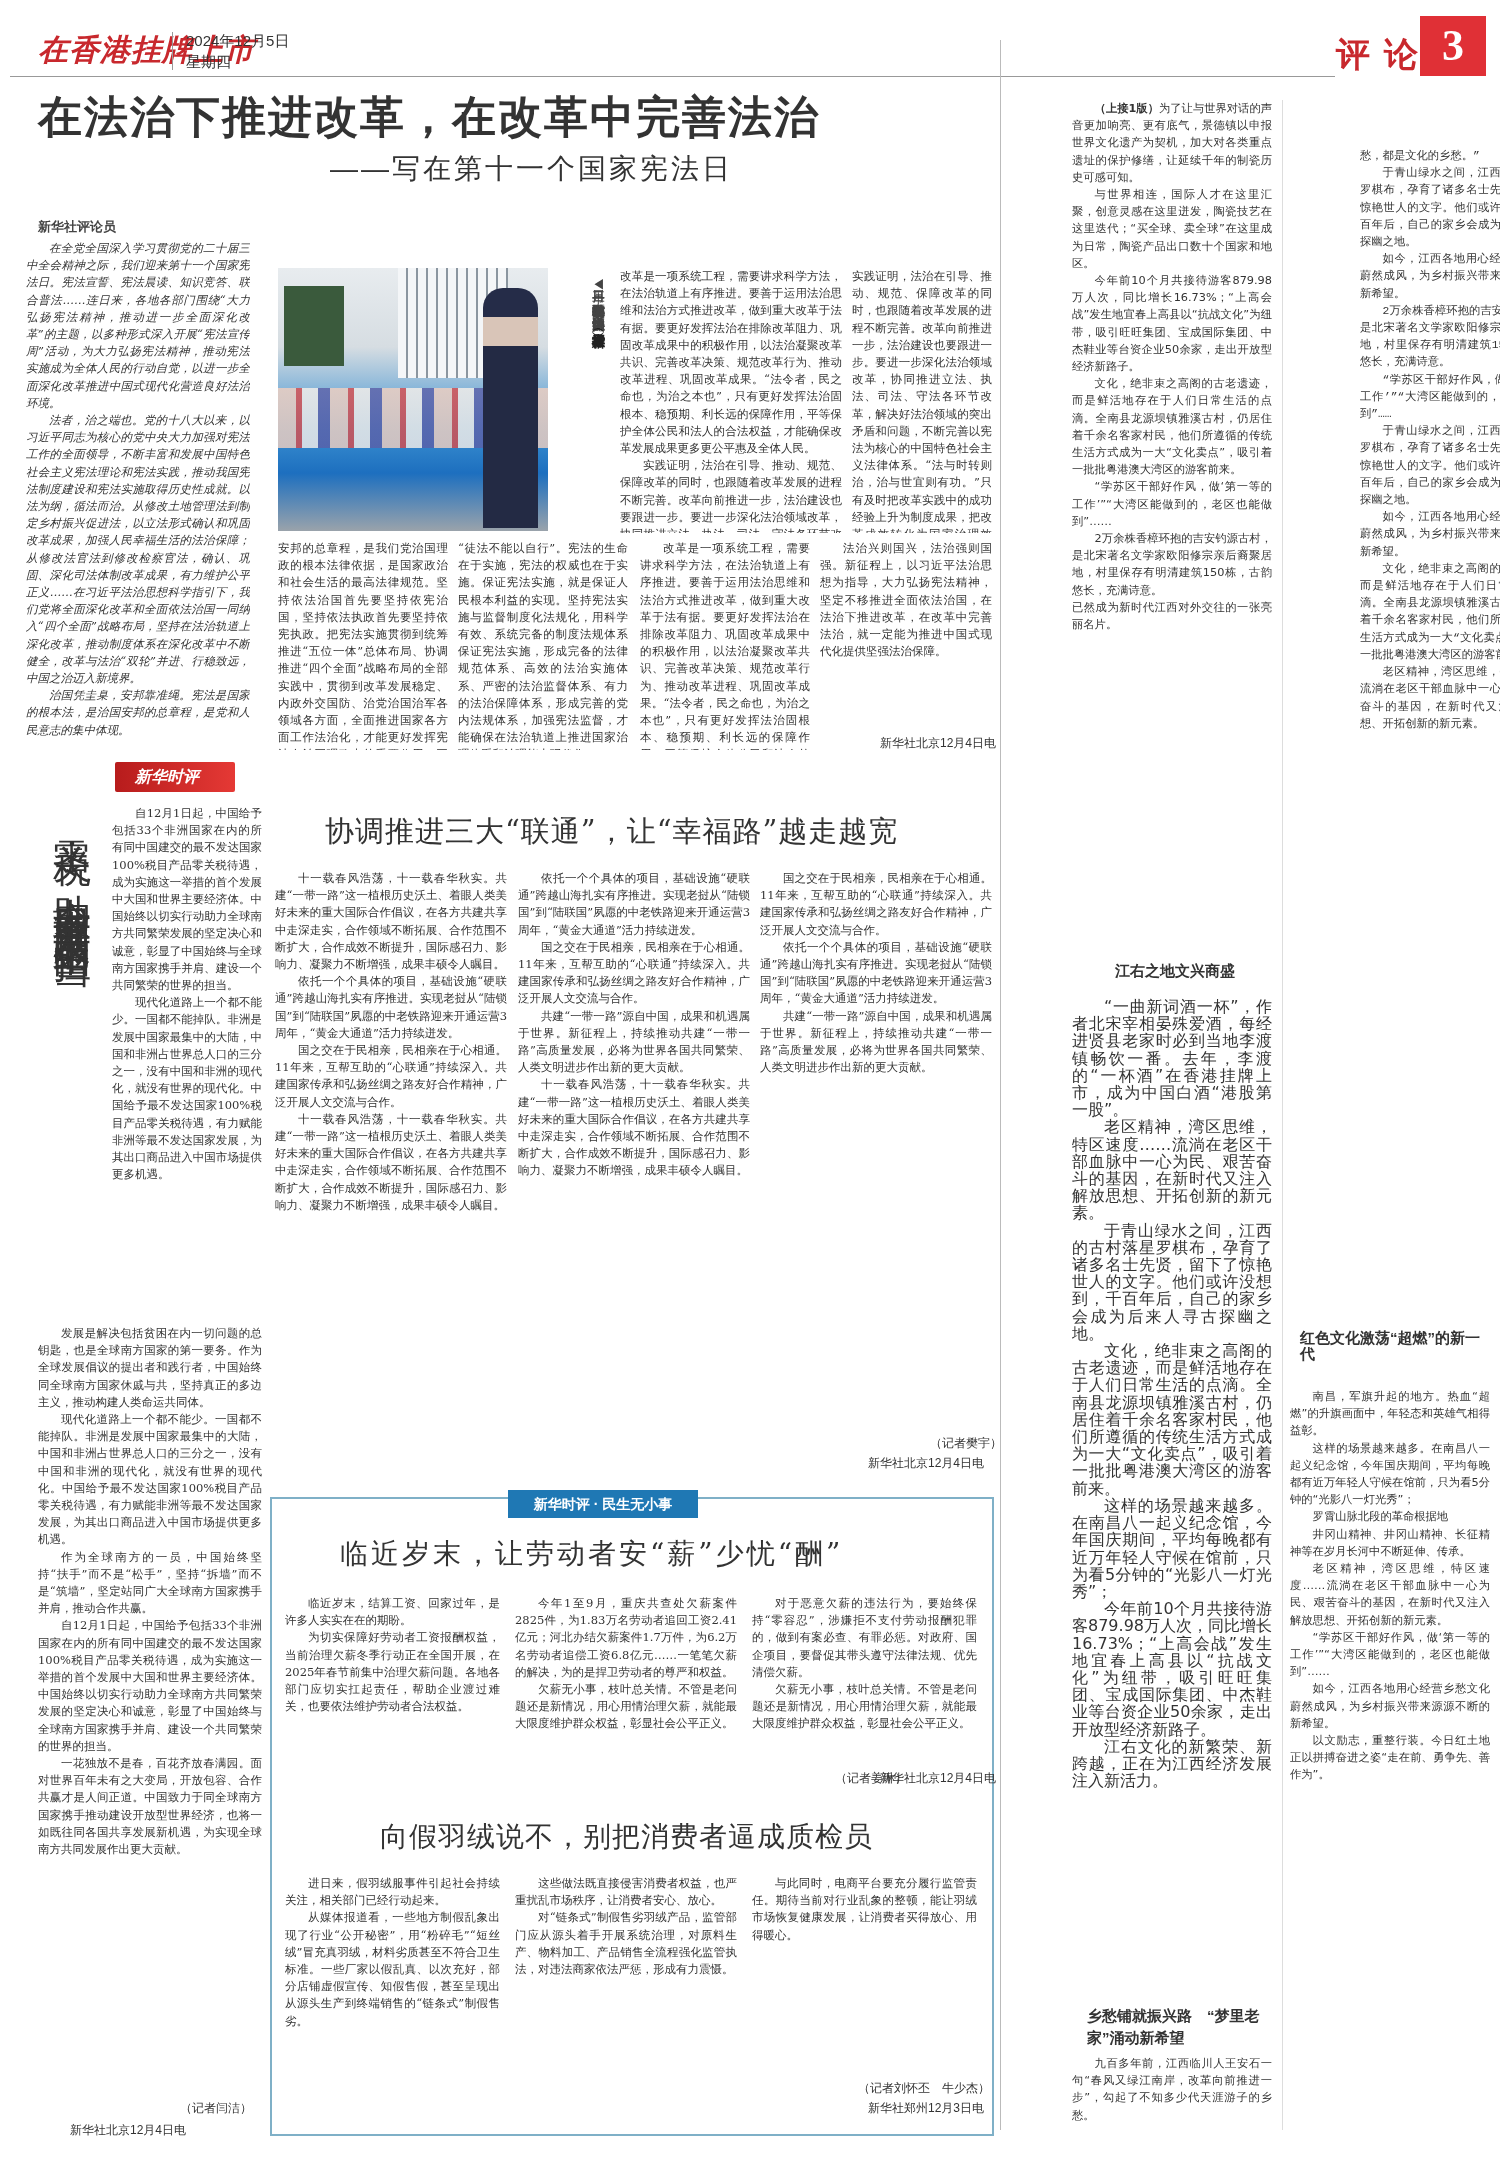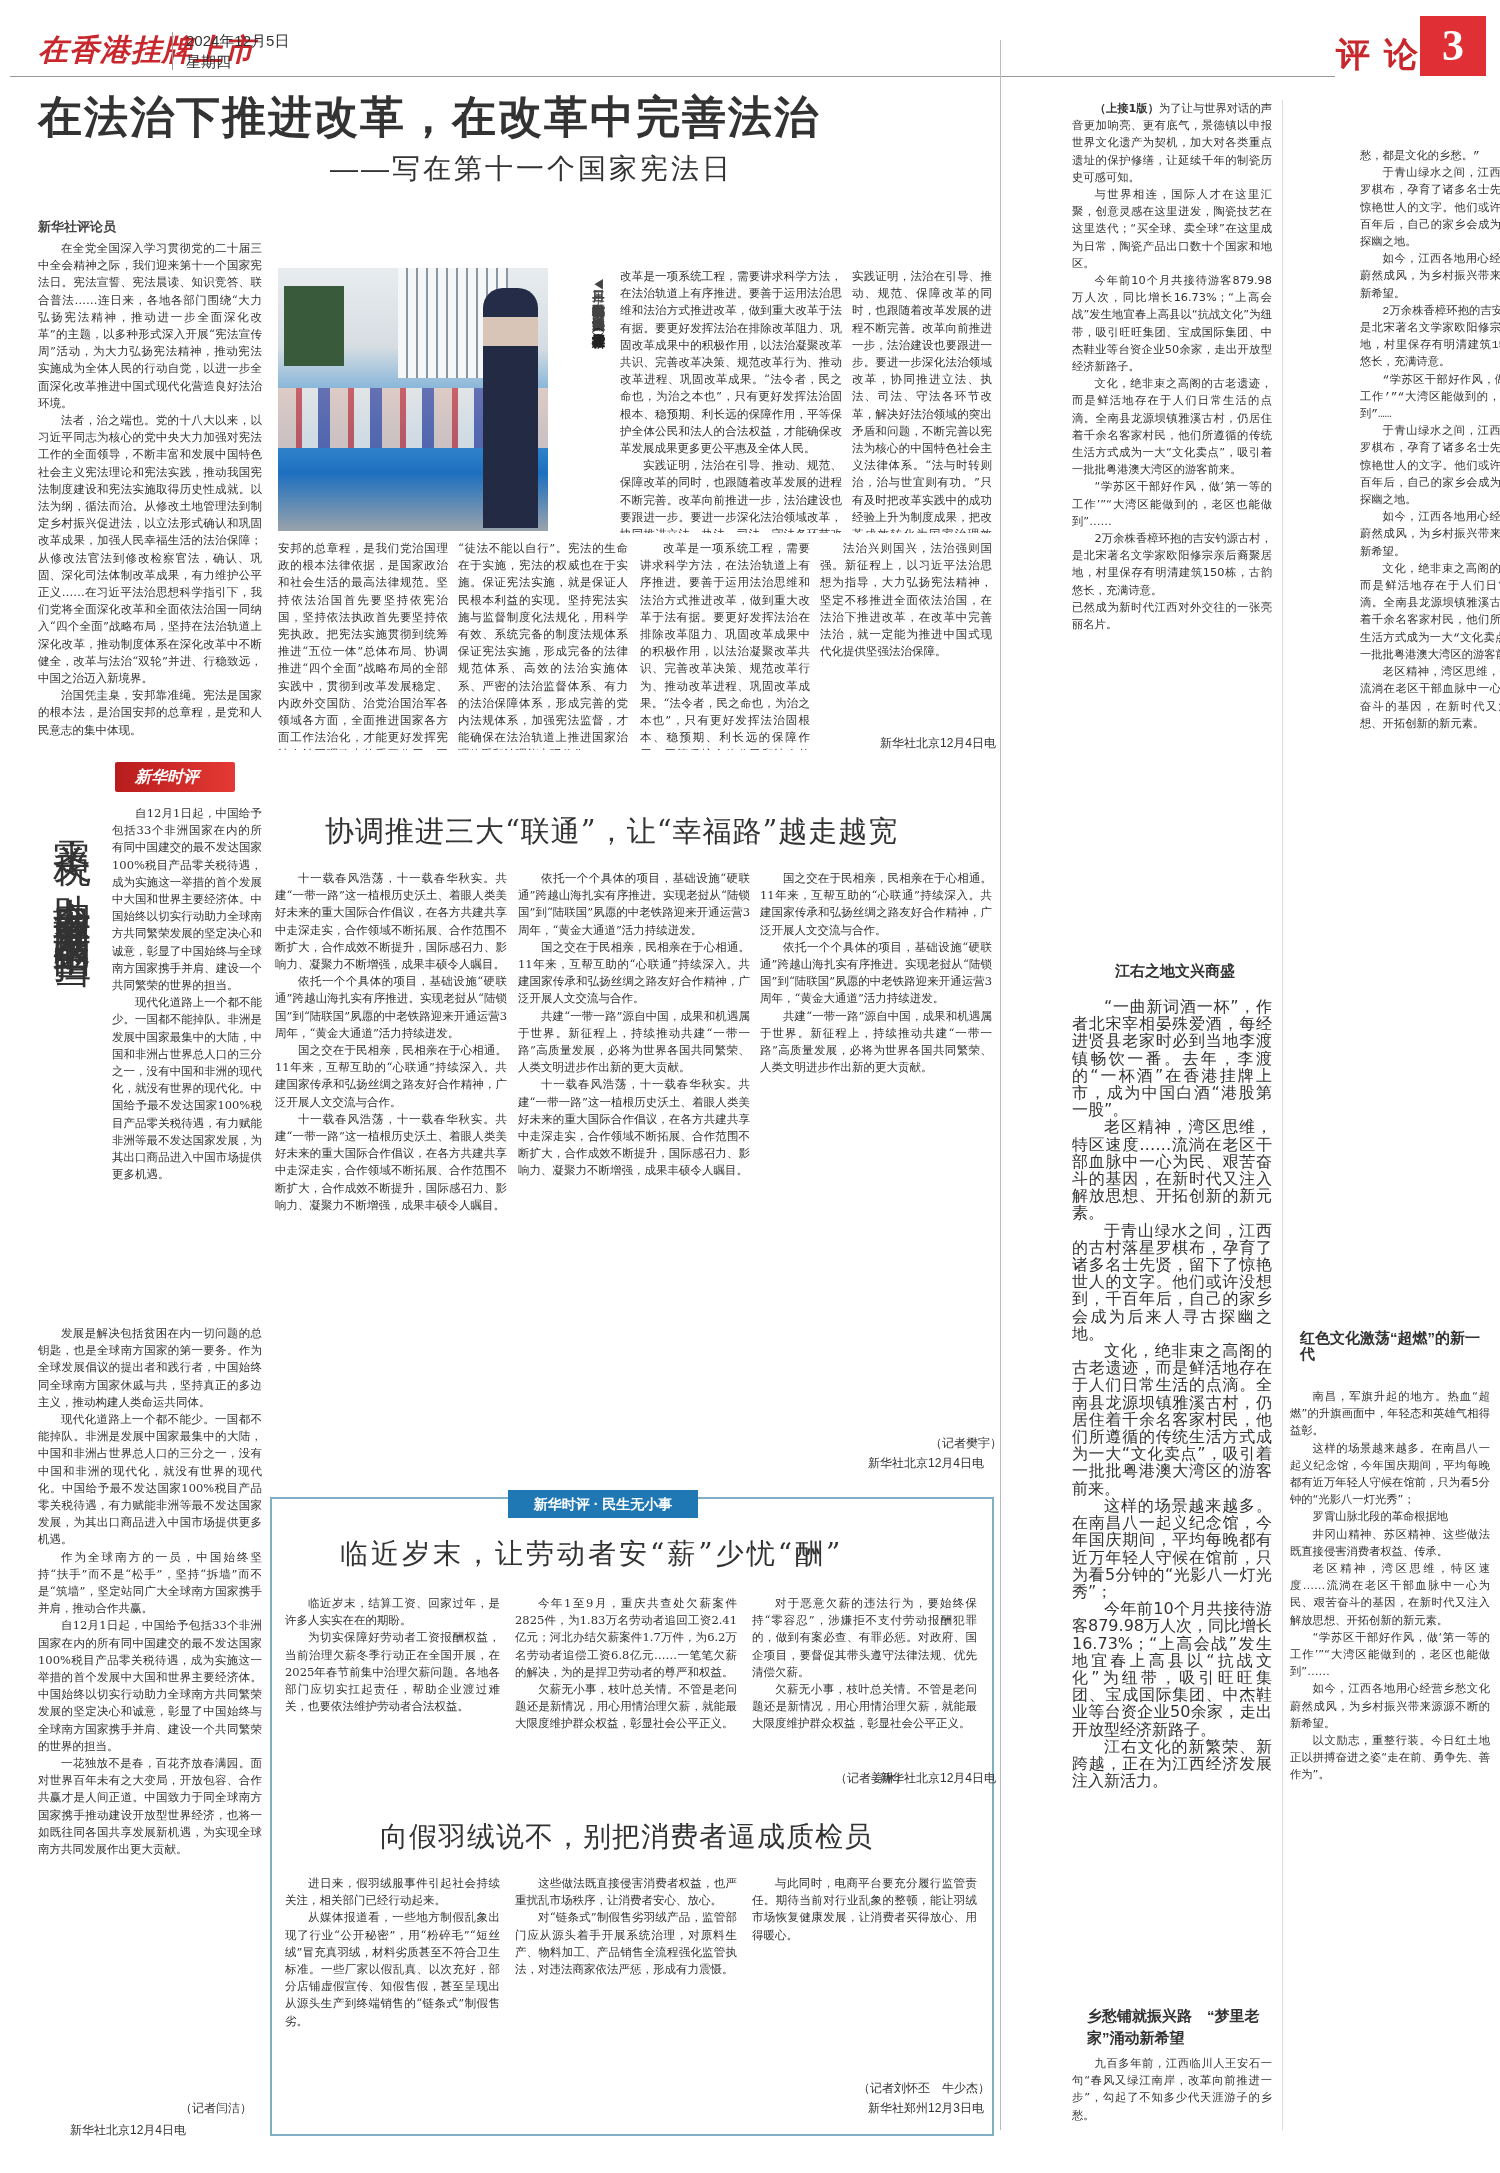--- a/index.html
+++ b/index.html
@@ -41,21 +41,21 @@
   <div>星期四</div>
 </div>
 <div class="abs mh-rule" style="left:10px;width:1325px;"></div>
 <div class="abs section-name">评论</div>
 <div class="abs page-no">3</div>
 
 <div class="abs headline">在法治下推进改革，在改革中完善法治</div>
 <div class="abs subhead">——写在第十一个国家宪法日</div>
 <div class="abs byline">新华社评论员</div>
 
-<div class="abs col" style="left:38px;top:240px;width:224px;height:510px;">
+<div class="abs col" style="left:26px;top:240px;width:224px;height:510px;font-style:italic;">
   <p>在全党全国深入学习贯彻党的二十届三中全会精神之际，我们迎来第十一个国家宪法日。宪法宣誓、宪法晨读、知识竞答、联合普法……连日来，各地各部门围绕“大力弘扬宪法精神，推动进一步全面深化改革”的主题，以多种形式深入开展“宪法宣传周”活动，为大力弘扬宪法精神，推动宪法实施成为全体人民的行动自觉，以进一步全面深化改革推进中国式现代化营造良好法治环境。</p>
   <p>法者，治之端也。党的十八大以来，以习近平同志为核心的党中央大力加强对宪法工作的全面领导，不断丰富和发展中国特色社会主义宪法理论和宪法实践，推动我国宪法制度建设和宪法实施取得历史性成就。以法为纲，循法而治。从修改土地管理法到制定乡村振兴促进法，以立法形式确认和巩固改革成果，加强人民幸福生活的法治保障；从修改法官法到修改检察官法，确认、巩固、深化司法体制改革成果，有力维护公平正义……在习近平法治思想科学指引下，我们党将全面深化改革和全面依法治国一同纳入“四个全面”战略布局，坚持在法治轨道上深化改革，推动制度体系在深化改革中不断健全，改革与法治“双轮”并进、行稳致远，中国之治迈入新境界。</p>
   <p>治国凭圭臬，安邦靠准绳。宪法是国家的根本法，是治国安邦的总章程，是党和人民意志的集中体现。</p>
 </div>
 
 <div class="abs photo">
   <div class="win"></div>
   <div class="board"></div>
   <div class="kids"></div>
   <div class="police"></div>
@@ -193,18 +193,18 @@
   <p>于青山绿水之间，江西的古村落星罗棋布，孕育了诸多名士先贤，留下了惊艳世人的文字。他们或许没想到，千百年后，自己的家乡会成为后来人寻古探幽之地。</p>
   <p>如今，江西各地用心经营乡愁文化蔚然成风，为乡村振兴带来源源不断的新希望。</p>
   <p>文化，绝非束之高阁的古老遗迹，而是鲜活地存在于人们日常生活的点滴。全南县龙源坝镇雅溪古村，仍居住着千余名客家村民，他们所遵循的传统生活方式成为一大“文化卖点”，吸引着一批批粤港澳大湾区的游客前来。</p>
   <p>老区精神，湾区思维，特区速度……流淌在老区干部血脉中一心为民、艰苦奋斗的基因，在新时代又注入解放思想、开拓创新的新元素。</p>
 </div>
 <div class="abs sub-h" style="left:1300px;top:1330px;width:190px;line-height:16px;">红色文化激荡“超燃”的新一代</div>
 <div class="abs col" style="left:1290px;top:1388px;width:200px;height:740px;font-family:'DejaVu Sans',sans-serif;font-size:11.3px;">
   <p>南昌，军旗升起的地方。热血“超燃”的升旗画面中，年轻态和英雄气相得益彰。</p>
   <p>这样的场景越来越多。在南昌八一起义纪念馆，今年国庆期间，平均每晚都有近万年轻人守候在馆前，只为看5分钟的“光影八一灯光秀”；</p>
   <p>罗霄山脉北段的革命根据地</p>
-  <p>井冈山精神、苏区精神、这些做法既直接侵害消费者权益、传承。</p>
+  <p>井冈山精神、井冈山精神、长征精神等在岁月长河中不断延伸、传承。</p>
   <p>老区精神，湾区思维，特区速度……流淌在老区干部血脉中一心为民、艰苦奋斗的基因，在新时代又注入解放思想、开拓创新的新元素。</p>
   <p>“学苏区干部好作风，做‘第一等的工作’”“大湾区能做到的，老区也能做到”……</p>
   <p>如今，江西各地用心经营乡愁文化蔚然成风，为乡村振兴带来源源不断的新希望。</p>
   <p>以文励志，重整行装。今日红土地正以拼搏奋进之姿“走在前、勇争先、善作为”。</p>
 </div>
 
 </body></html>

